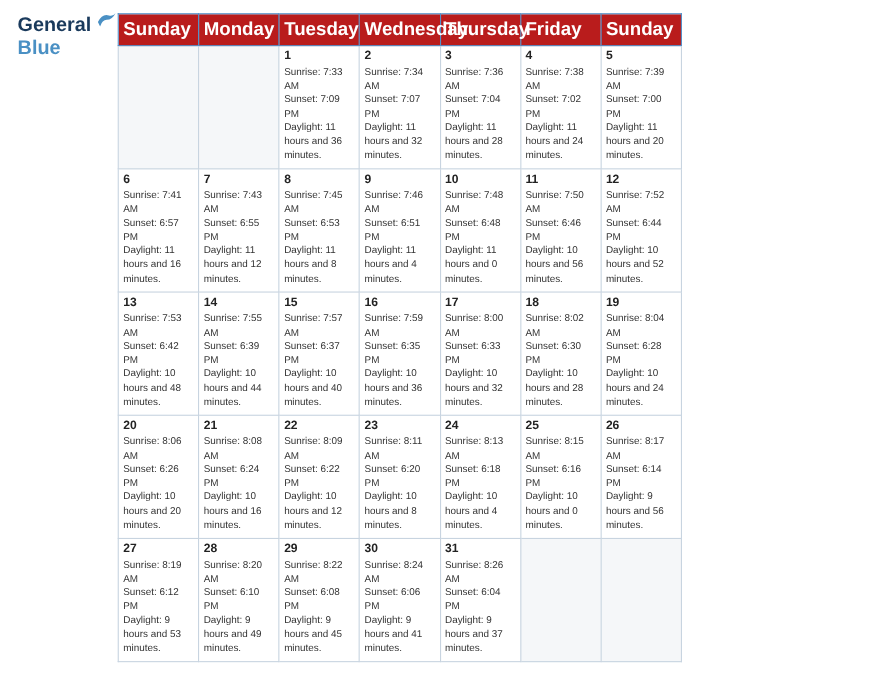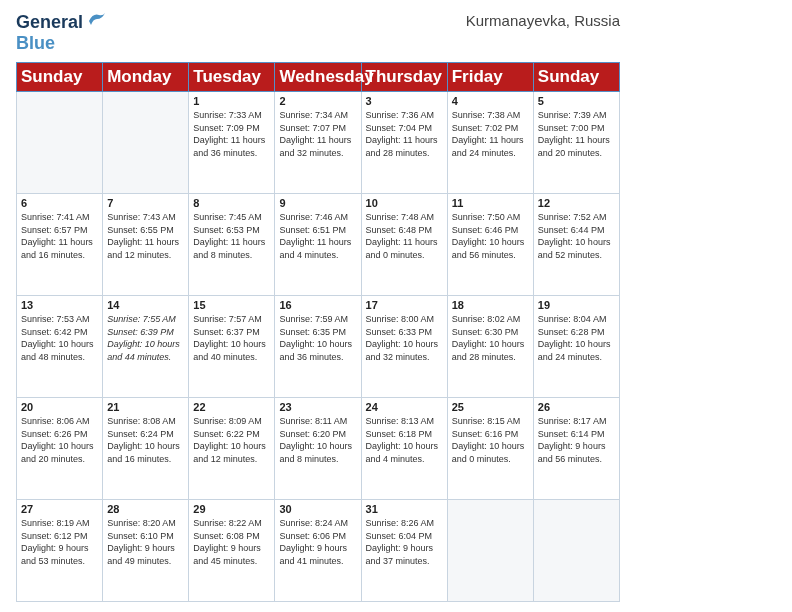--- a/index.html
+++ b/index.html
@@ -7,21 +7,21 @@
       width: 792px;
       height: 612px;
       font-family: Arial, sans-serif;
       background: #fff;
       overflow: hidden;
     }
     .page {
       width: 636px;
       height: 612px;
       display: flex;
-      flex-direction: column;
+      flex-direction: row;
       padding: 12px 16px 10px 16px;
       border-radius: 26px;
     }
     .header {
       display: flex;
       justify-content: space-between;
       align-items: flex-start;
       margin-bottom: 8px;
     }
     .logo {
@@ -113,21 +113,20 @@
             <path d="M4 10 Q8 2 14 4 Q18 5 20 2 Q17 8 12 8 Q8 8 6 14 Z" fill="#4a90c4"></path>
             <path d="M4 10 Q6 14 8 14 Q6 14 4 10Z" fill="#4a90c4"></path>
           </svg>
         </span>
       </div>
       <div>
         <span class="logo-blue-part">Blue</span>
       </div>
     </div>
     <div class="title-block">
-      <div class="location">Kurmanayevka, Russia</div>
     </div>
   </div>
 
   <table class="calendar">
     <thead>
       <tr>
       <th>Sunday</th>
           <th>Monday</th>
           <th>Tuesday</th>
           <th>Wednesday</th>
@@ -217,21 +216,21 @@
         </tr>
         <tr>
           <td>
             <div class="day-num">13</div>
             <div class="cell-text" style="white-space: pre-line;">Sunrise: 7:53 AM
 Sunset: 6:42 PM
 Daylight: 10 hours and 48 minutes.</div>
           </td>
           <td>
             <div class="day-num">14</div>
-            <div class="cell-text" style="white-space: pre-line; font-style: italic;">Sunrise: 7:55 AM
+            <div class="cell-text" style="white-space: pre-line;">Sunrise: 7:55 AM
 Sunset: 6:39 PM
 Daylight: 10 hours and 44 minutes.</div>
           </td>
           <td>
             <div class="day-num">15</div>
             <div class="cell-text" style="white-space: pre-line;">Sunrise: 7:57 AM
 Sunset: 6:37 PM
 Daylight: 10 hours and 40 minutes.</div>
           </td>
           <td>

